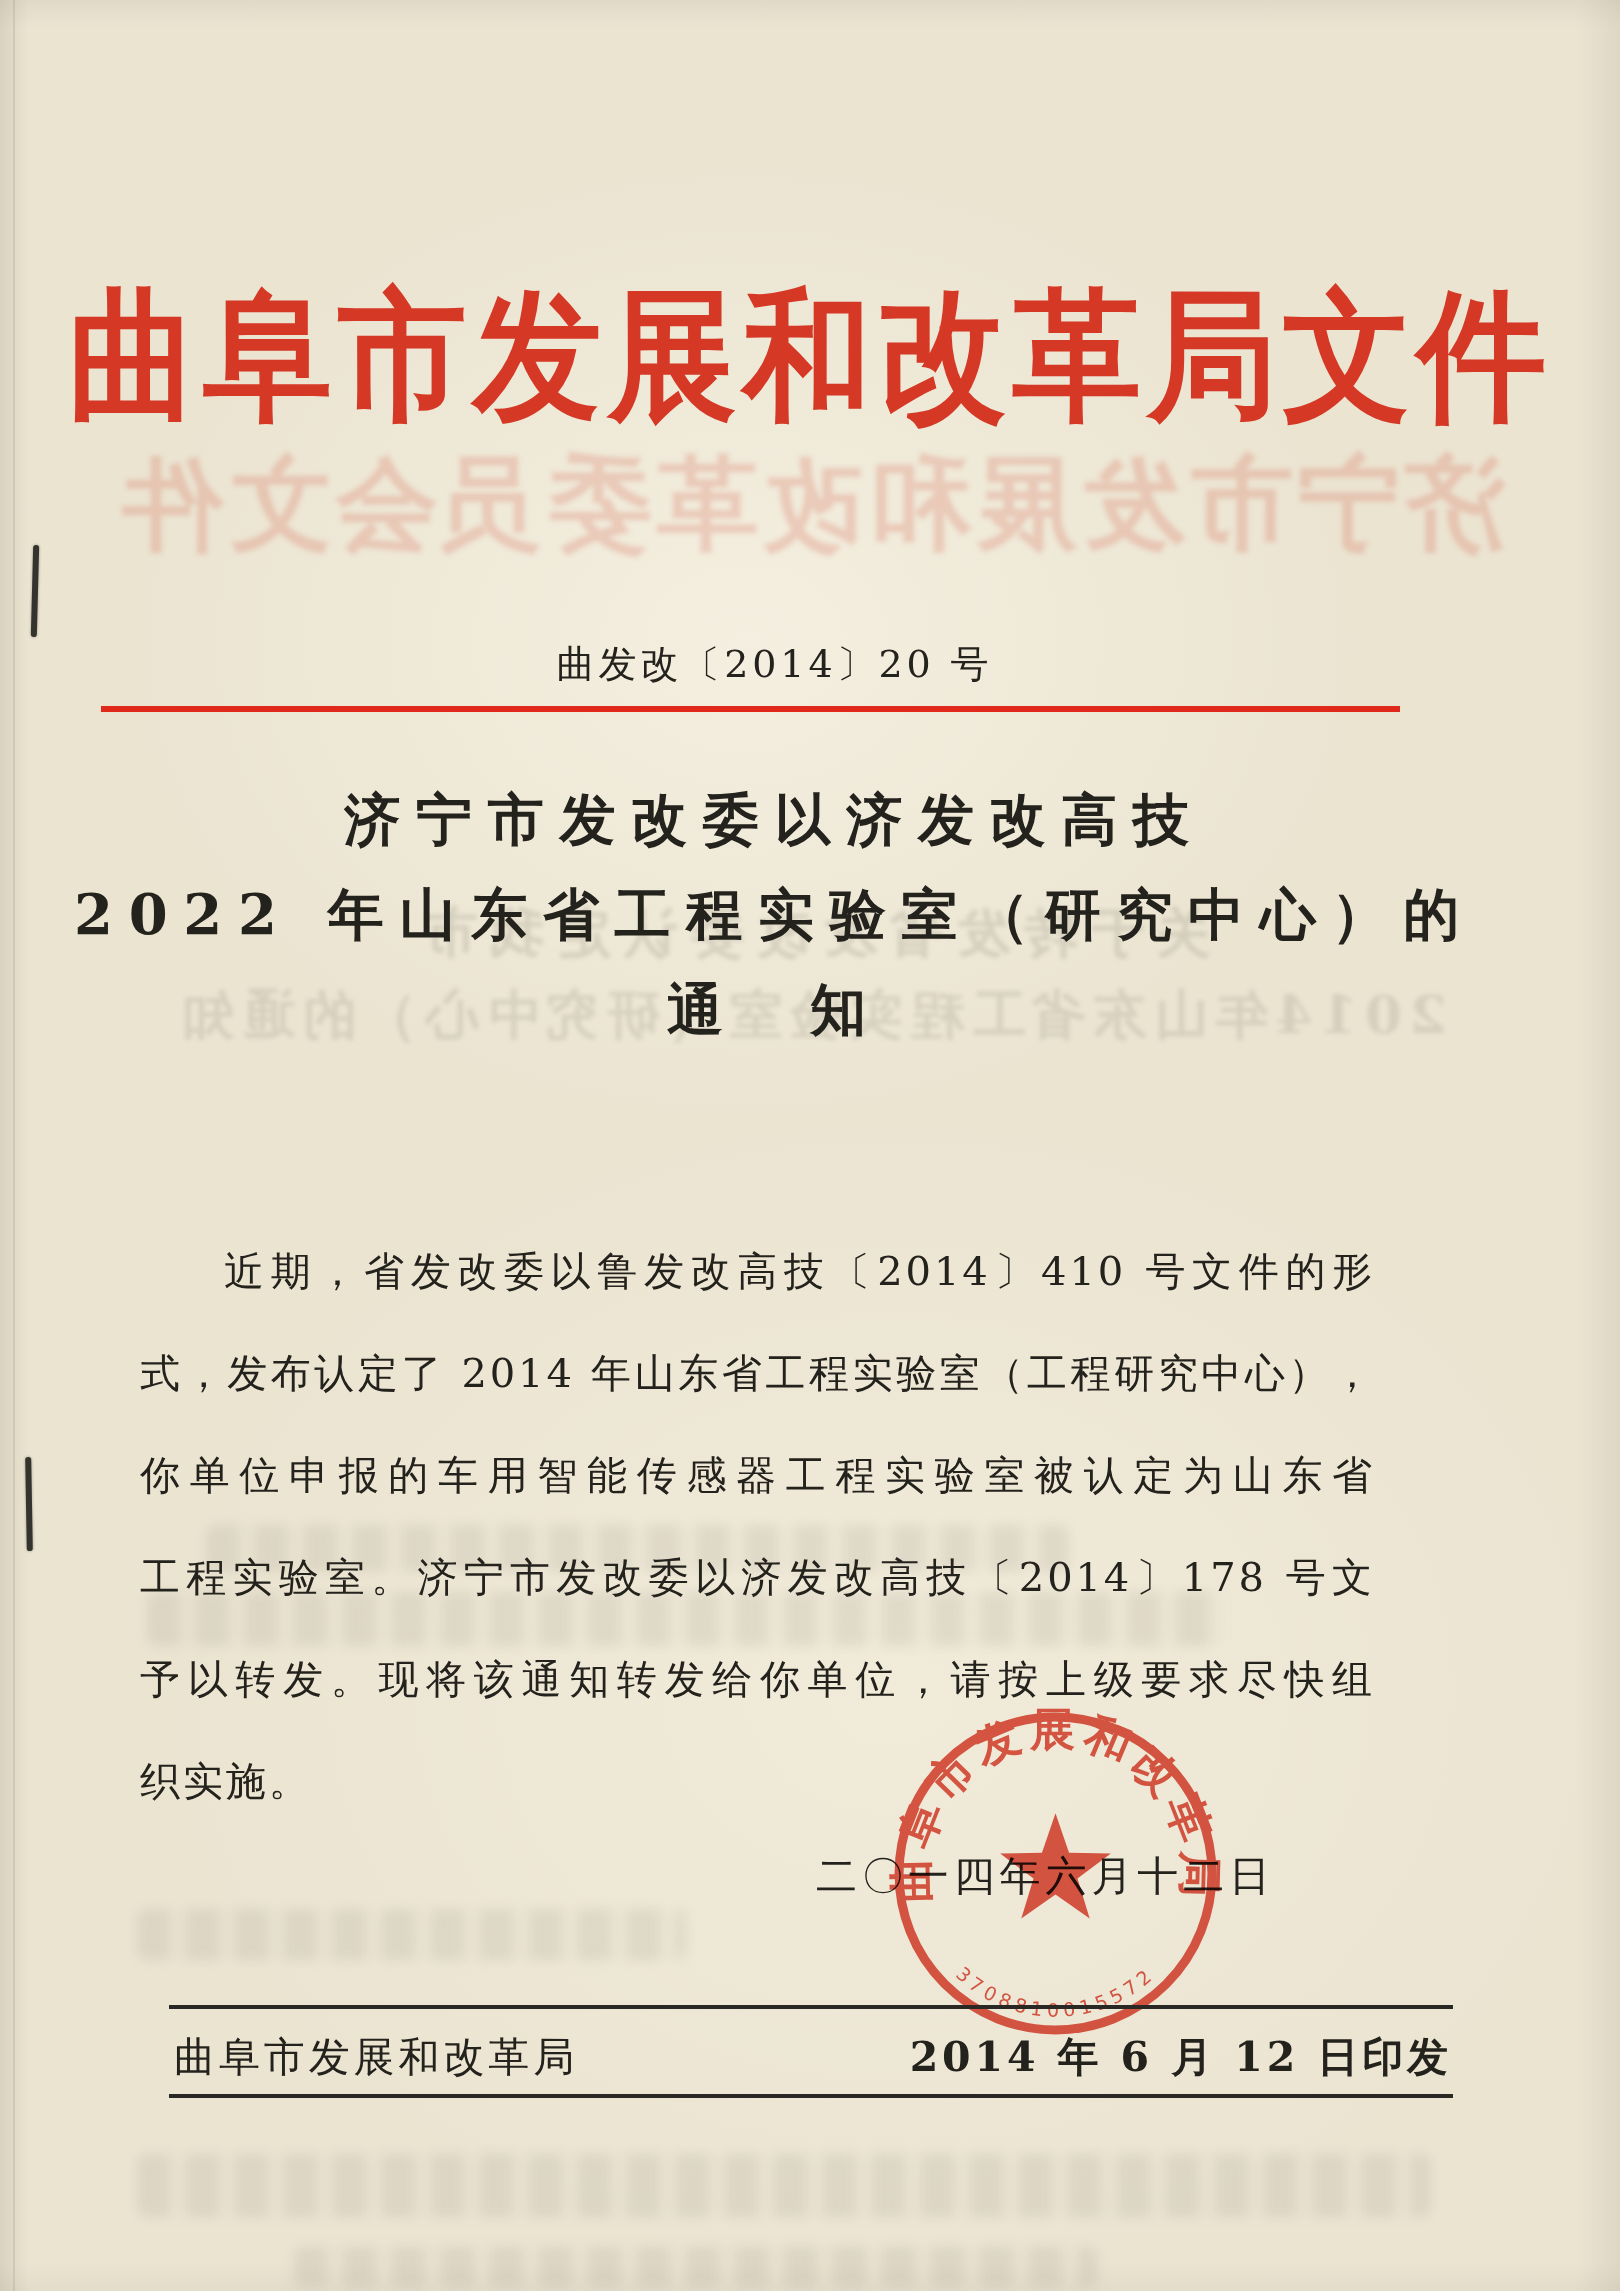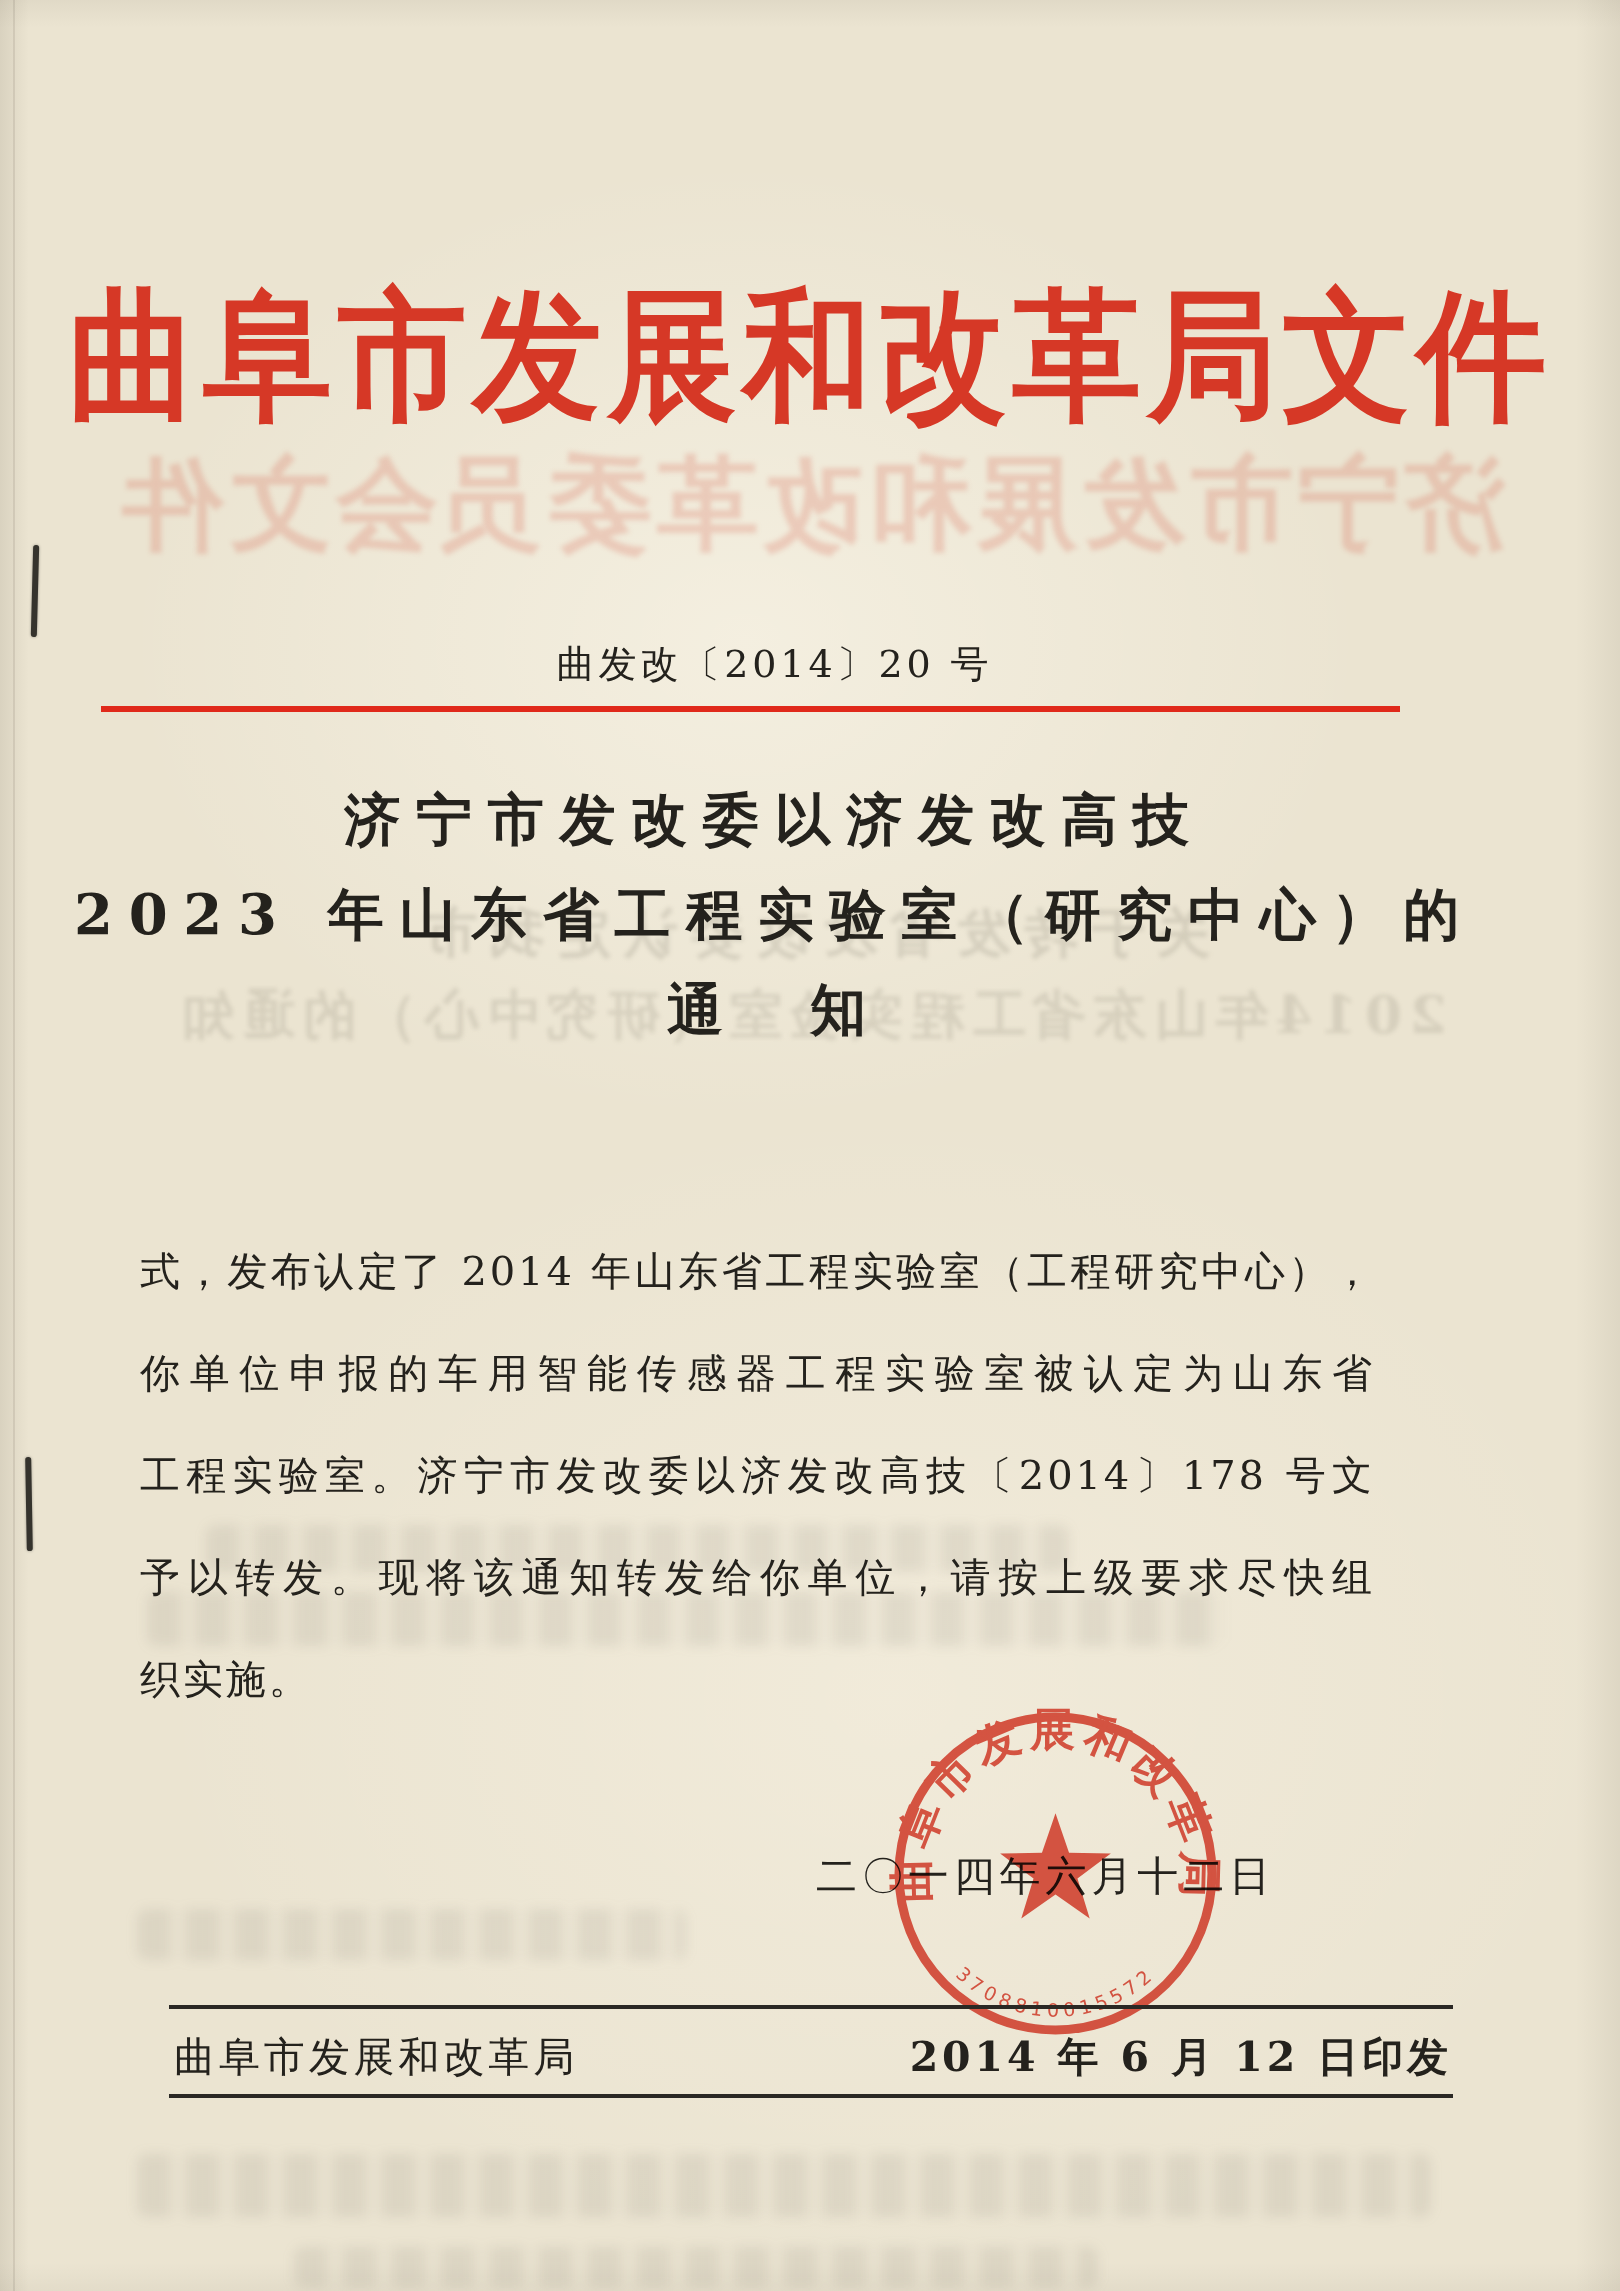--- a/index.html
+++ b/index.html
@@ -96,26 +96,27 @@
   <div class="staple staple-bottom"></div>
 
   <div class="header-red">曲阜市发展和改革局文件</div>
 
   <div class="doc-number">曲发改〔2014〕20 号</div>
 
   <div class="red-rule"></div>
 
   <div class="title">
     <div class="title-line">济宁市发改委以济发改高技</div>
-    <div class="title-line">2023 年山东省工程实验室（研究中心）的</div>
+    <div class="title-line">2022 年山东省工程实验室（研究中心）的</div>
     <div class="title-line">通　知</div>
   </div>
 
 
   <div class="body">
+    <div class="body-line indent">近期，省发改委以鲁发改高技〔2014〕410 号文件的形</div>
     <div class="body-line">式，发布认定了 2014 年山东省工程实验室（工程研究中心），</div>
     <div class="body-line">你单位申报的车用智能传感器工程实验室被认定为山东省</div>
     <div class="body-line">工程实验室。济宁市发改委以济发改高技〔2014〕178 号文</div>
     <div class="body-line">予以转发。现将该通知转发给你单位，请按上级要求尽快组</div>
     <div class="body-line short">织实施。</div>
   </div>
 
   <div class="date-line">二〇一四年六月十二日</div>
 
   <svg class="seal" viewBox="0 0 340 340" xmlns="http://www.w3.org/2000/svg">

